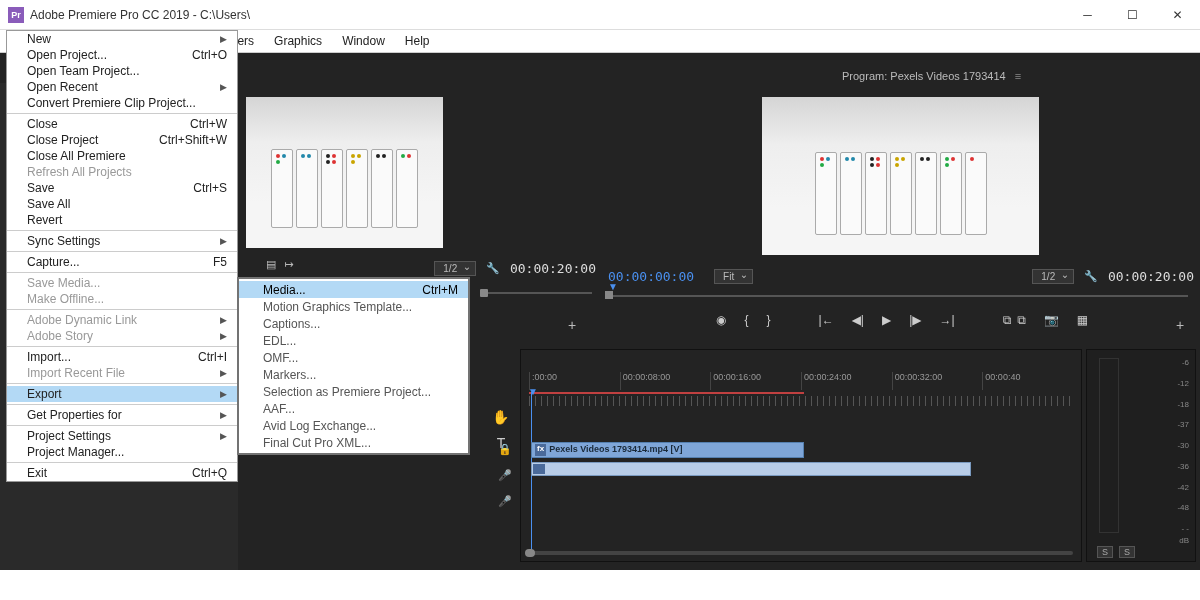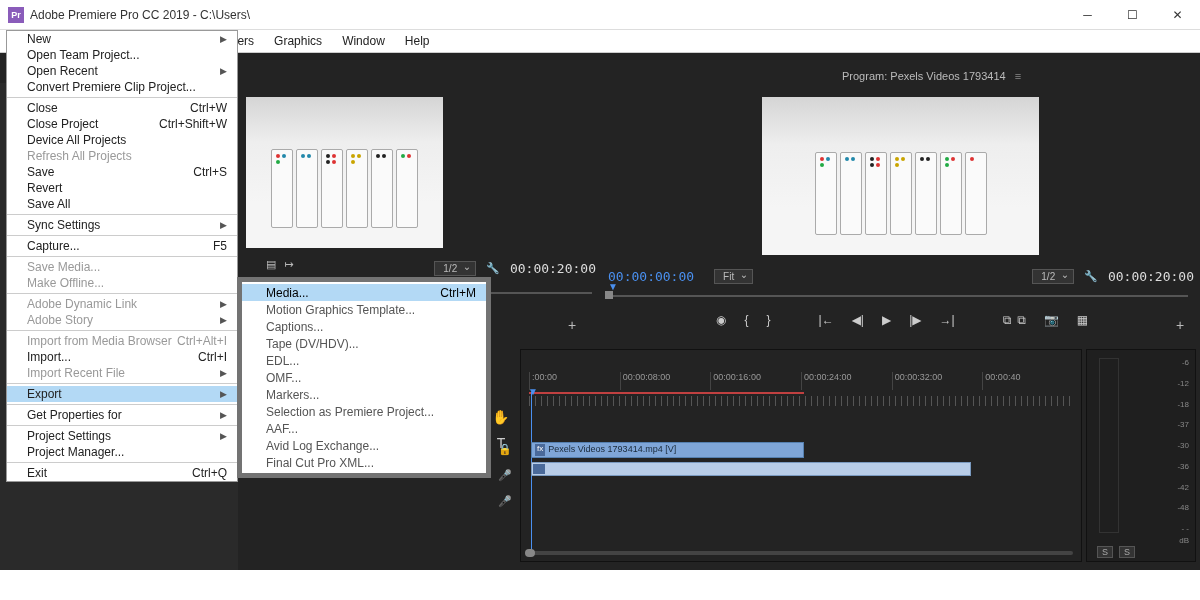--- a/index.html
+++ b/index.html
@@ -24,21 +24,21 @@
 
 
 .file-menu { position: absolute; left: 6px; top: 0; width: 232px; background: #fff; border: 1px solid #999; font-size: 12px; z-index: 100; }
 .file-menu .row { display: flex; justify-content: space-between; align-items: center; padding: 2px 10px 2px 20px; color: #222; height: 16px; }
 .file-menu .row.disabled { color: #999; }
 .file-menu .row.highlighted { background: #b3d9f5; }
 .file-menu .sep { border-top: 1px solid #ccc; margin: 2px 0; }
 .file-menu .arrow { font-size: 9px; color: #555; }
 
 
-.export-menu { position: absolute; left: 237px; top: 247px; width: 254px; background: #fff; border: 5px solid #737373; font-size: 12px; z-index: 101; padding: 2px 0; }
+.export-menu { position: absolute; left: 237px; top: 247px; width: 233px; background: #fff; border: 2px solid #737373; font-size: 12px; z-index: 101; padding: 2px 0; }
 .export-menu .row { display: flex; justify-content: space-between; padding: 2px 10px 2px 24px; color: #555; height: 17px; }
 .export-menu .row.highlighted { background: #b3d9f5; color: #000; }
 
 
 .panel-area { position: absolute; left: 238px; top: 0; right: 0; bottom: 0; background: #232323; }
 .program-header { position: absolute; left: 604px; top: 17px; font-size: 11px; color: #bbb; }
 .program-menu-icon { color: #888; margin-left: 6px; }
 
 .monitor { position: absolute; background: #e8e8e8; }
 .monitor.left { left: 246px; top: 44px; width: 197px; height: 151px; }
@@ -76,21 +76,21 @@
 .plus-btn.r { left: 1176px; top: 264px; }
 
 
 .timeline { position: absolute; left: 520px; top: 296px; right: 118px; bottom: 8px; background: #232323; border: 1px solid #111; }
 .time-ruler { position: absolute; left: 8px; right: 8px; top: 22px; height: 18px; display: flex; color: #999; font-size: 9px; }
 .time-ruler .tick { flex: 1; border-left: 1px solid #444; padding-left: 2px; }
 .red-line { position: absolute; left: 8px; top: 42px; width: 275px; height: 2px; background: #c04040; }
 .tickmarks { position: absolute; left: 8px; right: 8px; top: 46px; height: 10px; background: repeating-linear-gradient(90deg, #555 0, #555 1px, transparent 1px, transparent 6px); }
 .playhead { position: absolute; left: 7px; top: 36px; color: #4a90f0; font-size: 10px; }
 .playhead-line { position: absolute; left: 10px; top: 42px; bottom: 10px; width: 1px; background: #4a90f0; }
-.clip { position: absolute; left: 10px; top: 92px; width: 273px; height: 16px; background: #7fa6d8; border: 1px solid #5580b0; font-size: 9px; color: #1a2a3a; padding: 1px 3px; display: flex; gap: 3px; }
+.clip { position: absolute; left: 10px; top: 92px; width: 273px; height: 16px; background: #7fa6d8; border: 1px solid #5580b0; font-size: 9px; color: #1a2a3a; padding: 1px 3px; display: flex; gap: 3px; font-weight: bold; }
 .fx { background: #4a6a9a; color: #fff; padding: 0 2px; font-size: 8px; }
 .clip2 { position: absolute; left: 10px; top: 112px; width: 440px; height: 14px; background: #b8cde8; border: 1px solid #7a9ac0; }
 .clip2 .fx2 { background: #4a6a9a; width: 12px; height: 10px; margin: 1px; }
 .tl-scroll { position: absolute; left: 8px; bottom: 4px; right: 8px; height: 8px; display: flex; align-items: center; }
 .tl-scroll .sbar { height: 4px; background: #444; flex: 1; border-radius: 2px; position: relative; }
 .tl-scroll .shandle { position: absolute; left: -4px; top: -2px; width: 10px; height: 8px; background: #888; border-radius: 4px; }
 
 
 .tools { position: absolute; left: 484px; top: 296px; width: 34px; bottom: 8px; background: #232323; display: flex; flex-direction: column; align-items: center; gap: 10px; padding-top: 60px; color: #ccc; }
 .tools .t { font-size: 14px; }
@@ -351,53 +351,57 @@
       </div>
     </div>
   </div>
 
   <div class="file-menu" id="filemenu" style="top:-23px;">
       <div class="row">
         <span>New</span>
         <span class="arrow">▶</span>
       </div>
       <div class="row">
+        <span>Open Project...</span>
+        <span>Ctrl+O</span>
+      </div>
+      <div class="row">
         <span>Open Team Project...</span>
       </div>
       <div class="row">
         <span>Open Recent</span>
         <span class="arrow">▶</span>
       </div>
       <div class="row">
         <span>Convert Premiere Clip Project...</span>
       </div>
       <div class="sep"></div>
       <div class="row">
         <span>Close</span>
         <span>Ctrl+W</span>
       </div>
       <div class="row">
         <span>Close Project</span>
         <span>Ctrl+Shift+W</span>
       </div>
       <div class="row">
-        <span>Device All Projects</span>
+        <span>Close All Premiere</span>
       </div>
       <div class="row disabled">
         <span>Refresh All Projects</span>
       </div>
       <div class="row">
         <span>Save</span>
         <span>Ctrl+S</span>
       </div>
       <div class="row">
+        <span>Save All</span>
+      </div>
+      <div class="row">
         <span>Revert</span>
-      </div>
-      <div class="row">
-        <span>Save All</span>
       </div>
       <div class="sep"></div>
       <div class="row">
         <span>Sync Settings</span>
         <span class="arrow">▶</span>
       </div>
       <div class="sep"></div>
       <div class="row">
         <span>Capture...</span>
         <span>F5</span>
@@ -412,24 +416,20 @@
       <div class="sep"></div>
       <div class="row disabled">
         <span>Adobe Dynamic Link</span>
         <span class="arrow">▶</span>
       </div>
       <div class="row disabled">
         <span>Adobe Story</span>
         <span class="arrow">▶</span>
       </div>
       <div class="sep"></div>
-      <div class="row disabled">
-        <span>Import from Media Browser</span>
-        <span>Ctrl+Alt+I</span>
-      </div>
       <div class="row">
         <span>Import...</span>
         <span>Ctrl+I</span>
       </div>
       <div class="row disabled">
         <span>Import Recent File</span>
         <span class="arrow">▶</span>
       </div>
       <div class="sep"></div>
       <div class="row highlighted">
@@ -461,23 +461,20 @@
         <span>Media...</span>
         <span>Ctrl+M</span>
       </div>
       <div class="row">
         <span>Motion Graphics Template...</span>
       </div>
       <div class="row">
         <span>Captions...</span>
       </div>
       <div class="row">
-        <span>Tape (DV/HDV)...</span>
-      </div>
-      <div class="row">
         <span>EDL...</span>
       </div>
       <div class="row">
         <span>OMF...</span>
       </div>
       <div class="row">
         <span>Markers...</span>
       </div>
       <div class="row">
         <span>Selection as Premiere Project...</span>

